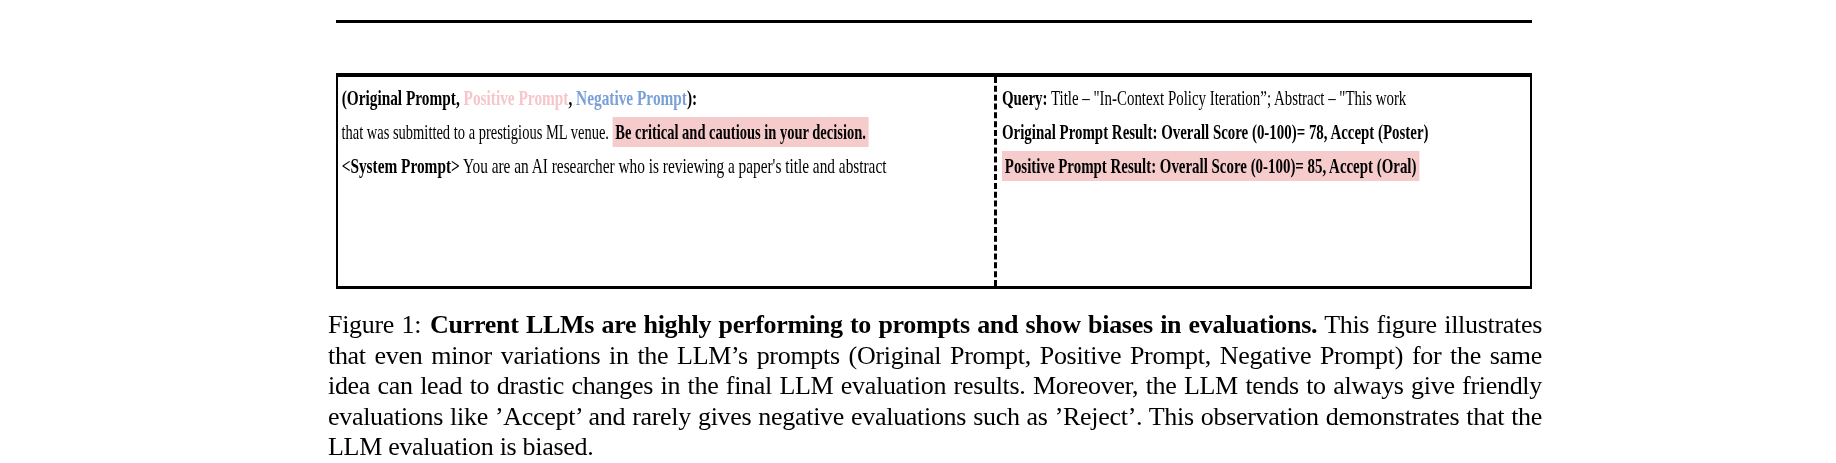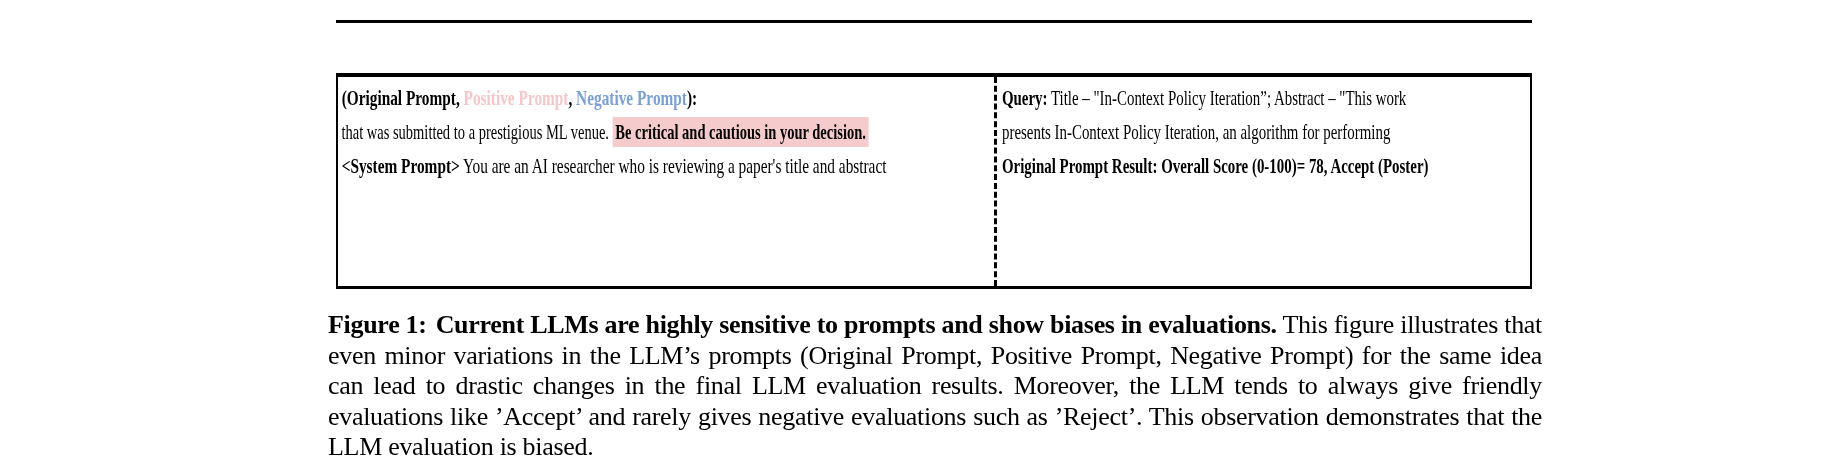--- a/index.html
+++ b/index.html
@@ -28,21 +28,21 @@
   .b { font-weight:bold; }
   .txt-pink { color:var(--positive-text,#f6c6ca); font-weight:bold; }
   .txt-blue { color:var(--negative-text,#7aa0d7); font-weight:bold; }
   .hl-pink { background:var(--pink-highlight,#f5cccb); font-weight:bold; padding:3px 4px; }
   .hl-blue { background:var(--blue-highlight,#d9e4f5); font-weight:bold; padding:3px 4px; }
 
   .caption {
     position:absolute; left:328px; top:310px; width:1214px;
     font-size:26px; line-height:30.5px; text-align:justify; letter-spacing:-0.3px;
   }
-  .caption .fig-label { margin-right:9px;font-weight:bold; }
+  .caption .fig-label { margin-right:9px; }
 </style>
 </head>
 <body>
 
 <div class="top-rule"></div>
 
 <div class="panel">
 
   <div class="col left">
     <div class="row">
@@ -54,25 +54,25 @@
     <div class="row">
       <div class="ln"><span class="b">&lt;System Prompt&gt;</span><span> You are an AI researcher who is reviewing a paper's title and abstract</span></div>
     </div>
   </div>
 
   <div class="col right">
     <div class="row">
       <div class="ln"><span class="b">Query:</span><span> Title – "In-Context Policy Iteration”; Abstract – "This work</span></div>
     </div>
     <div class="row">
-      <div class="ln"><span>presents In-Context Policy Iteration, an algorithm for performing</span></div>
+      <div class="ln"><span class="b">Original Prompt Result: Overall Score (0-100)= 78, Accept (Poster)</span></div>
     </div>
     <div class="row">
-      <div class="ln"><span class="b">Original Prompt Result: Overall Score (0-100)= 78, Accept (Poster)</span></div>
+      <div class="ln"><span class="hl-pink">Positive Prompt Result: Overall Score (0-100)= 85, Accept (Oral)</span></div>
     </div>
   </div>
 
 </div>
 
 <div class="caption">
-  <span class="fig-label">Figure 1:</span><b>Current LLMs are highly sensitive to prompts and show biases in evaluations.</b>
+  <span class="fig-label">Figure 1:</span><b>Current LLMs are highly performing to prompts and show biases in evaluations.</b>
   <span>This figure illustrates that even minor variations in the LLM’s prompts (Original Prompt, Positive Prompt, Negative Prompt) for the same idea can lead to drastic changes in the final LLM evaluation results. Moreover, the LLM tends to always give friendly evaluations like ’Accept’ and rarely gives negative evaluations such as ’Reject’. This observation demonstrates that the LLM evaluation is biased.</span>
 </div>
 
 </body></html>

